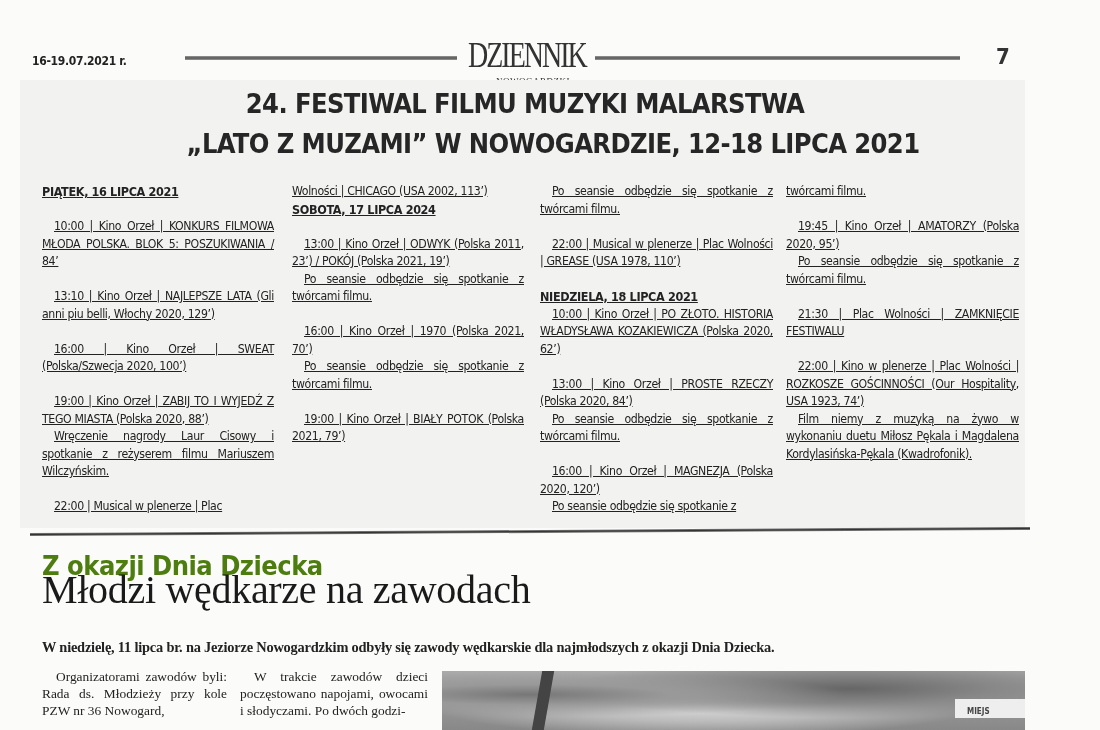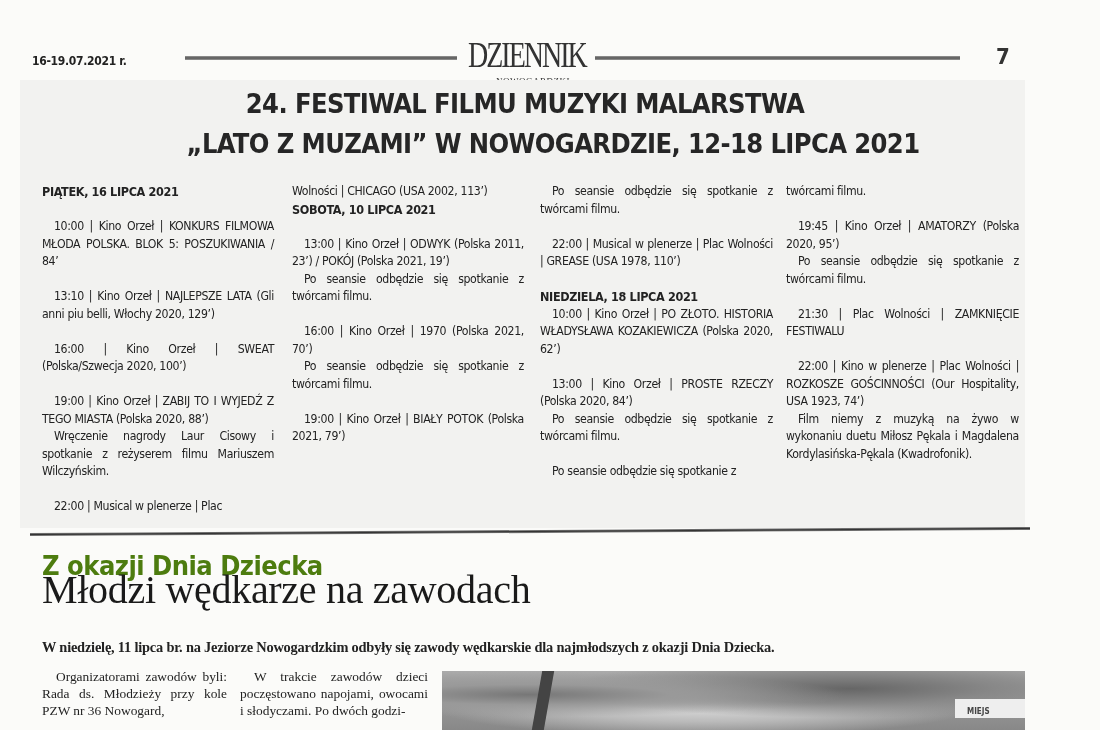--- a/index.html
+++ b/index.html
@@ -24,21 +24,21 @@
     position:absolute; left:20px; top:80px; width:1005px; height:448px;
     background:#f2f2f0;
   }
   .fest-title {
     position:absolute; left:0; width:1100px; text-align:center;
     font-weight:bold; font-size:27px; letter-spacing:-0.6px; color:#262626;
     font-family:"DejaVu Sans Condensed","DejaVu Sans", sans-serif;
   }
   .fest-title.l1 { top:88px; left:-25px; }
   .fest-title.l2 { top:128px; left:3px; }
-  .col { position:absolute; top:183px; font-size:12.2px; line-height:17.5px; letter-spacing:-0.35px; color:#222; }
+  .col { position:absolute; top:183px; font-size:12.2px; line-height:17.5px; letter-spacing:-0.35px; color:#222;text-decoration:underline; }
   .col p { margin:0; text-align:justify; }
   .col .day { font-weight:bold; font-size:12.5px; }
   .col .ind { text-indent:12px; }
   .col .gap { height:17.5px; }
   .c1 { left:42px; width:232px; }
   .c2 { left:292px; width:232px; }
   .c3 { left:540px; width:233px; }
   .c4 { left:786px; width:233px; }
   .box-rule { position:absolute; left:30px; top:530px; width:1000px; height:3px; background:linear-gradient(#888,#333,#888); transform:rotate(-0.35deg); }
 
@@ -88,41 +88,42 @@
     <div class="gap"></div>
     <p class="ind">16:00 | Kino Orzeł | SWEAT (Polska/Szwecja 2020, 100’)</p>
     <div class="gap"></div>
     <p class="ind">19:00 | Kino Orzeł | ZABIJ TO I WYJEDŹ Z TEGO MIASTA (Polska 2020, 88’)</p>
     <p class="ind">Wręczenie nagrody Laur Cisowy i spotkanie z reżyserem filmu Mariuszem Wilczyńskim.</p>
     <div class="gap"></div>
     <p class="ind">22:00 | Musical w plenerze | Plac</p>
   </div>
 <div class="col c2">
     <p>Wolności | CHICAGO (USA 2002, 113’)</p>
-    <p class="day">SOBOTA, 10 LIPCA 2021</p>
+    <p class="day">SOBOTA, 17 LIPCA 2024</p>
     <div class="gap"></div>
     <p class="ind">13:00 | Kino Orzeł | ODWYK (Polska 2011, 23’) / POKÓJ (Polska 2021, 19’)</p>
     <p class="ind">Po seansie odbędzie się spotkanie z twórcami filmu.</p>
     <div class="gap"></div>
     <p class="ind">16:00 | Kino Orzeł | 1970 (Polska 2021, 70’)</p>
     <p class="ind">Po seansie odbędzie się spotkanie z twórcami filmu.</p>
     <div class="gap"></div>
     <p class="ind">19:00 | Kino Orzeł | BIAŁY POTOK (Polska 2021, 79’)</p>
   </div>
 <div class="col c3">
     <p class="ind">Po seansie odbędzie się spotkanie z twórcami filmu.</p>
     <div class="gap"></div>
     <p class="ind">22:00 | Musical w plenerze | Plac Wolności | GREASE (USA 1978, 110’)</p>
     <div class="gap"></div>
     <p class="day">NIEDZIELA, 18 LIPCA 2021</p>
     <p class="ind">10:00 | Kino Orzeł | PO ZŁOTO. HISTORIA WŁADYSŁAWA KOZAKIEWICZA (Polska 2020, 62’)</p>
     <div class="gap"></div>
     <p class="ind">13:00 | Kino Orzeł | PROSTE RZECZY (Polska 2020, 84’)</p>
     <p class="ind">Po seansie odbędzie się spotkanie z twórcami filmu.</p>
     <div class="gap"></div>
+    <p class="ind">16:00 | Kino Orzeł | MAGNEZJA (Polska 2020, 120’)</p>
     <p class="ind">Po seansie odbędzie się spotkanie z</p>
   </div>
 <div class="col c4">
     <p>twórcami filmu.</p>
     <div class="gap"></div>
     <p class="ind">19:45 | Kino Orzeł | AMATORZY (Polska 2020, 95’)</p>
     <p class="ind">Po seansie odbędzie się spotkanie z twórcami filmu.</p>
     <div class="gap"></div>
     <p class="ind">21:30 | Plac Wolności | ZAMKNIĘCIE FESTIWALU</p>
     <div class="gap"></div>

